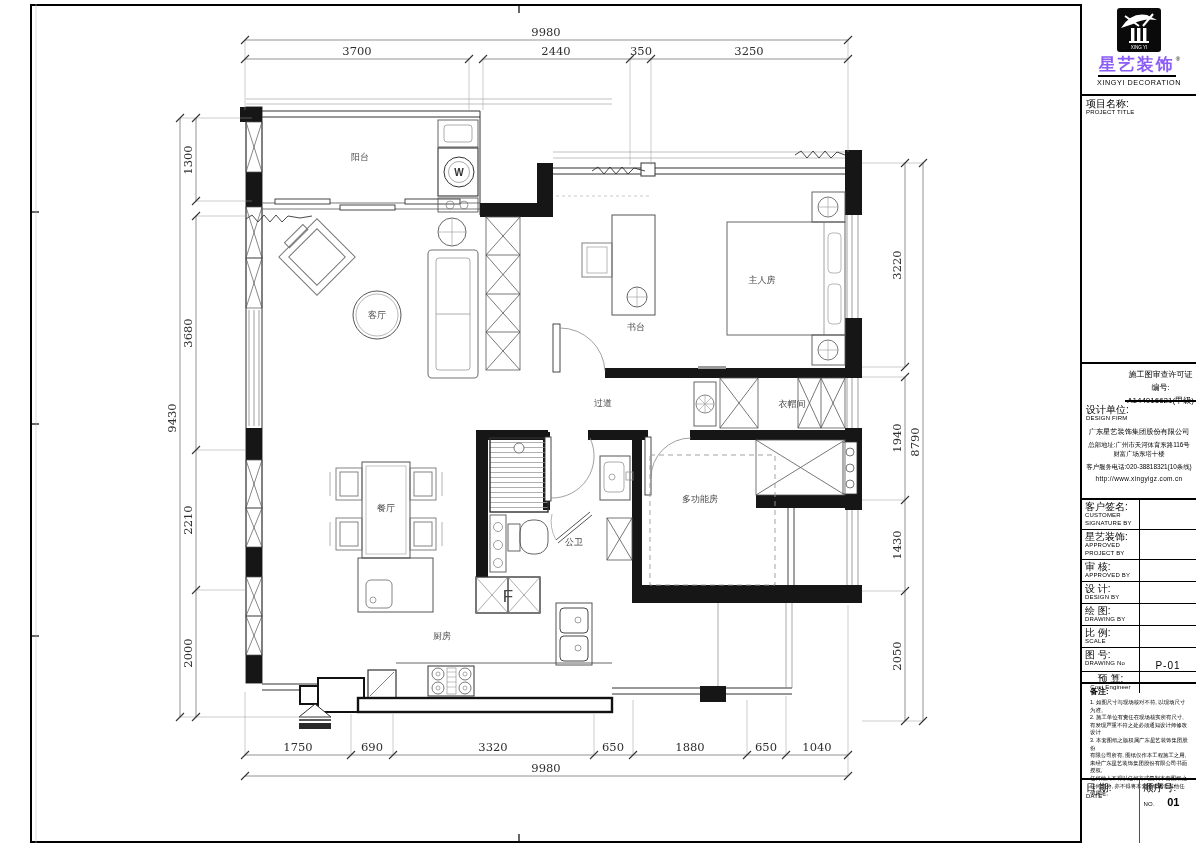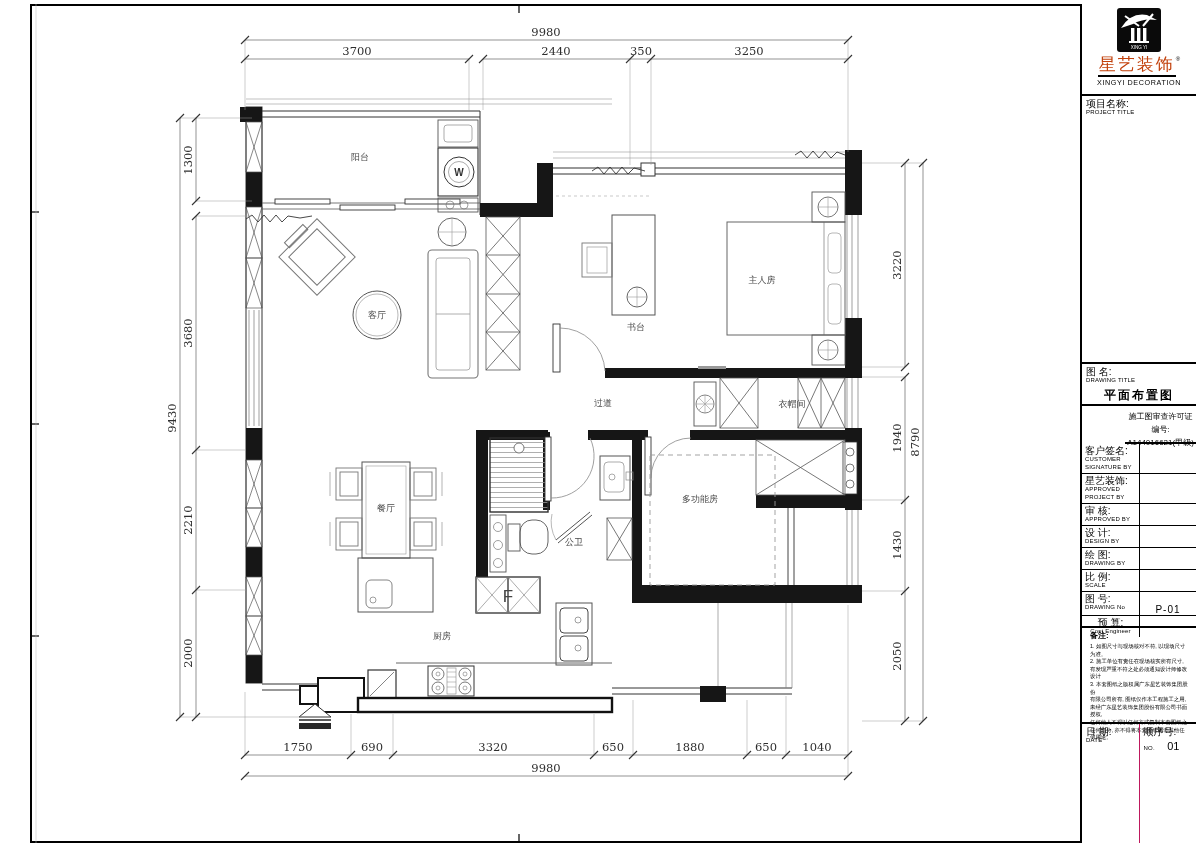--- a/index.html
+++ b/index.html
@@ -3,21 +3,21 @@
 <meta charset="utf-8">
 <style>
   html,body{margin:0;padding:0;background:#e8e8e8;}
   .sheet{position:relative;width:1200px;height:848px;background:#fff;font-family:"Liberation Sans",sans-serif;overflow:hidden;}
   .frame{position:absolute;left:30px;top:4px;width:1164px;height:839px;border:2px solid #000;box-sizing:border-box;}
   svg.plan{position:absolute;left:0;top:0;}
   
   .tb{position:absolute;left:1080px;top:4px;width:116px;height:839px;border-left:2px solid #000;box-sizing:border-box;background:#fff;display:flex;flex-direction:column;}
   .tb section{border-bottom:2px solid #000;box-sizing:border-box;position:relative;}
   .tb .logo-sec{height:92px;text-align:center;padding-top:4px;border-bottom:2px solid #000;}
-  .brand-cn{font-size:17px;font-weight:normal;letter-spacing:2px;color:#c2410c;line-height:18px;position:relative;display:inline-block;border-bottom:2px solid #000;padding:0 1px 1px 1px;text-align:center;}
+  .brand-cn{font-size:17px;font-weight:bold;letter-spacing:2px;color:#8b5cf6;line-height:18px;position:relative;display:inline-block;border-bottom:2px solid #000;padding:0 1px 1px 1px;text-align:center;}
   .brand-reg{font-size:6px;vertical-align:top;}
   .brand-en{font-size:7.2px;letter-spacing:0.6px;color:#000;margin-top:1px;text-align:center;}
   .proj-sec{height:268px;padding:3px 4px;}
   .lbl-cn{font-size:10px;color:#000;line-height:9px;}
   .lbl-en{font-size:6px;color:#000;line-height:8px;letter-spacing:0.2px;}
   .name-sec{height:42px;padding:3px 4px;}
   .draw-title{text-align:center;font-size:12px;font-weight:bold;margin-top:3px;letter-spacing:2px;}
   .lic-sec{height:38px;text-align:center;padding-top:4px;font-size:8px;line-height:13px;margin-left:43px;}
   .firm-sec{height:98px;padding:3px 4px;font-size:6.4px;line-height:9px;}
   .firm-name{text-align:center;font-size:7.2px;margin-top:5px;}
@@ -28,21 +28,21 @@
   .trow{flex:1;display:flex;border-bottom:1px solid #000;}
   .trow:last-child{border-bottom:none;text-align:center;}
   .trow .cell-l{width:58px;border-right:1px solid #000;padding:2px 3px;box-sizing:border-box;}
   .trow .cell-v{flex:1;display:flex;align-items:center;justify-content:center;font-size:10px;letter-spacing:1px;margin-top:12px;}
   .notes-sec{height:96px;padding:2px 8px;}
   .notes-title{font-size:8px;font-weight:bold;margin-bottom:2px;}
   .note-line{font-size:5.4px;line-height:7.6px;color:#000;}
   .date-sec{flex:1;display:flex;border-bottom:none !important;}
   .date-sec .dcell{flex:1;padding:3px 4px;box-sizing:border-box;}
   .date-sec .dcell:first-child{border-right:1px solid #be185d;}
-  .seq-val{font-size:11px;font-weight:normal;display:inline-block;margin-left:8px;}
+  .seq-val{font-size:11px;font-weight:bold;display:inline-block;margin-left:8px;}
 </style>
 </head>
 <body>
 
 <div class="sheet">
   <div class="frame"></div>
 
   <svg class="plan" width="1200" height="848" viewBox="0 0 1200 848">
     <defs>
       <pattern id="stripes" width="6" height="5" patternUnits="userSpaceOnUse">
@@ -506,31 +506,35 @@
         <span class="brand-cn">星艺装饰</span><span class="brand-reg">®</span>
       </div>
       <div class="brand-en">XINGYI DECORATION</div>
     </section>
 
     <section class="proj-sec">
       <div class="lbl-cn">项目名称:</div>
       <div class="lbl-en">PROJECT TITLE</div>
     </section>
 
-    <section class="name-sec">
-      <div class="lbl-cn">图 名:</div>
-      <div class="lbl-en">DRAWING  TITLE</div>
-      <div class="draw-title">平面布置图</div>
-    </section>
 
     <section class="lic-sec">
       <div>施工图审查许可证编号:</div>
       <div>A144016621(甲级)</div>
     </section>
 
+    <section class="firm-sec">
+      <div class="lbl-cn">设计单位:</div>
+      <div class="lbl-en">DESIGN FIRM</div>
+      <div class="firm-name">广东星艺装饰集团股份有限公司</div>
+      <div class="firm-addr">总部地址:广州市天河体育东路116号</div>
+      <div class="firm-addr" style="margin-top:0;">财富广场东塔十楼</div>
+      <div class="firm-phone">客户服务电话:020-38818321(10条线)</div>
+      <div class="firm-web">http://www.xingyigz.com.cn</div>
+    </section>
 
     <section class="rows-sec">
       <div class="trow">
         <div class="cell-l">
             <div class="lbl-cn">客户签名:</div>
             <div class="lbl-en">CUSTOMER SIGNATURE BY</div>
           </div>
         <div class="cell-v"></div>
       </div>
       <div class="trow">

